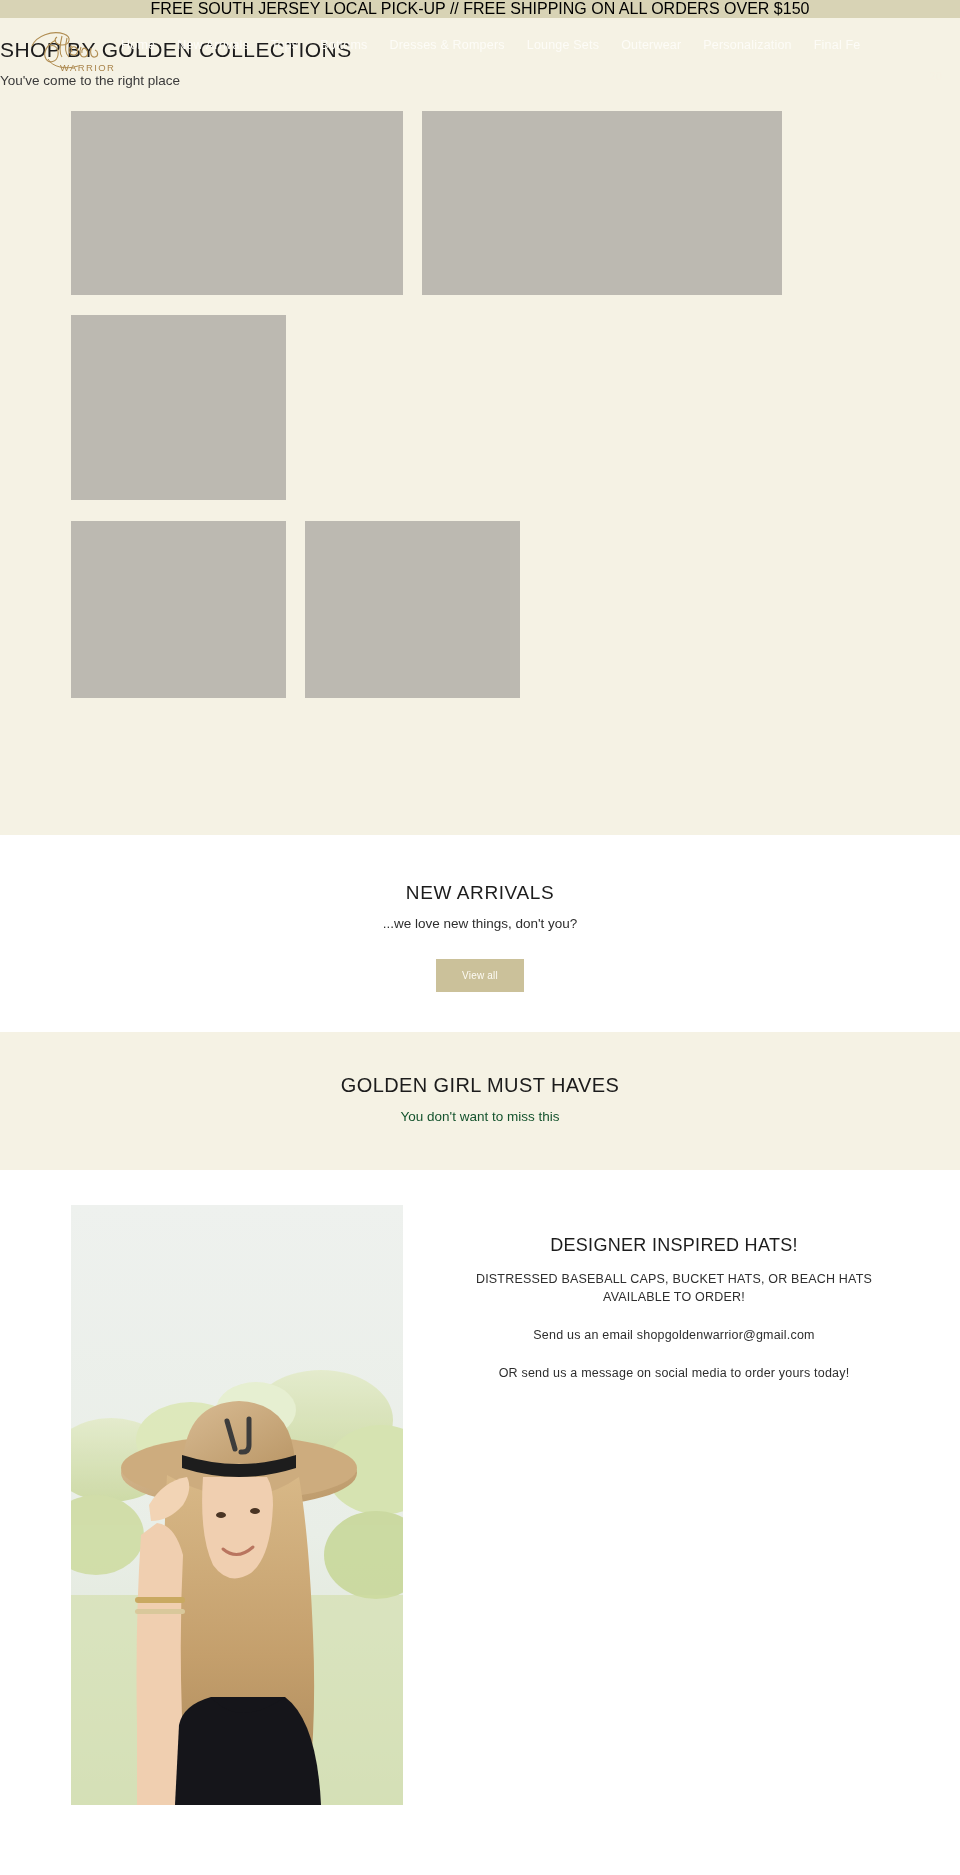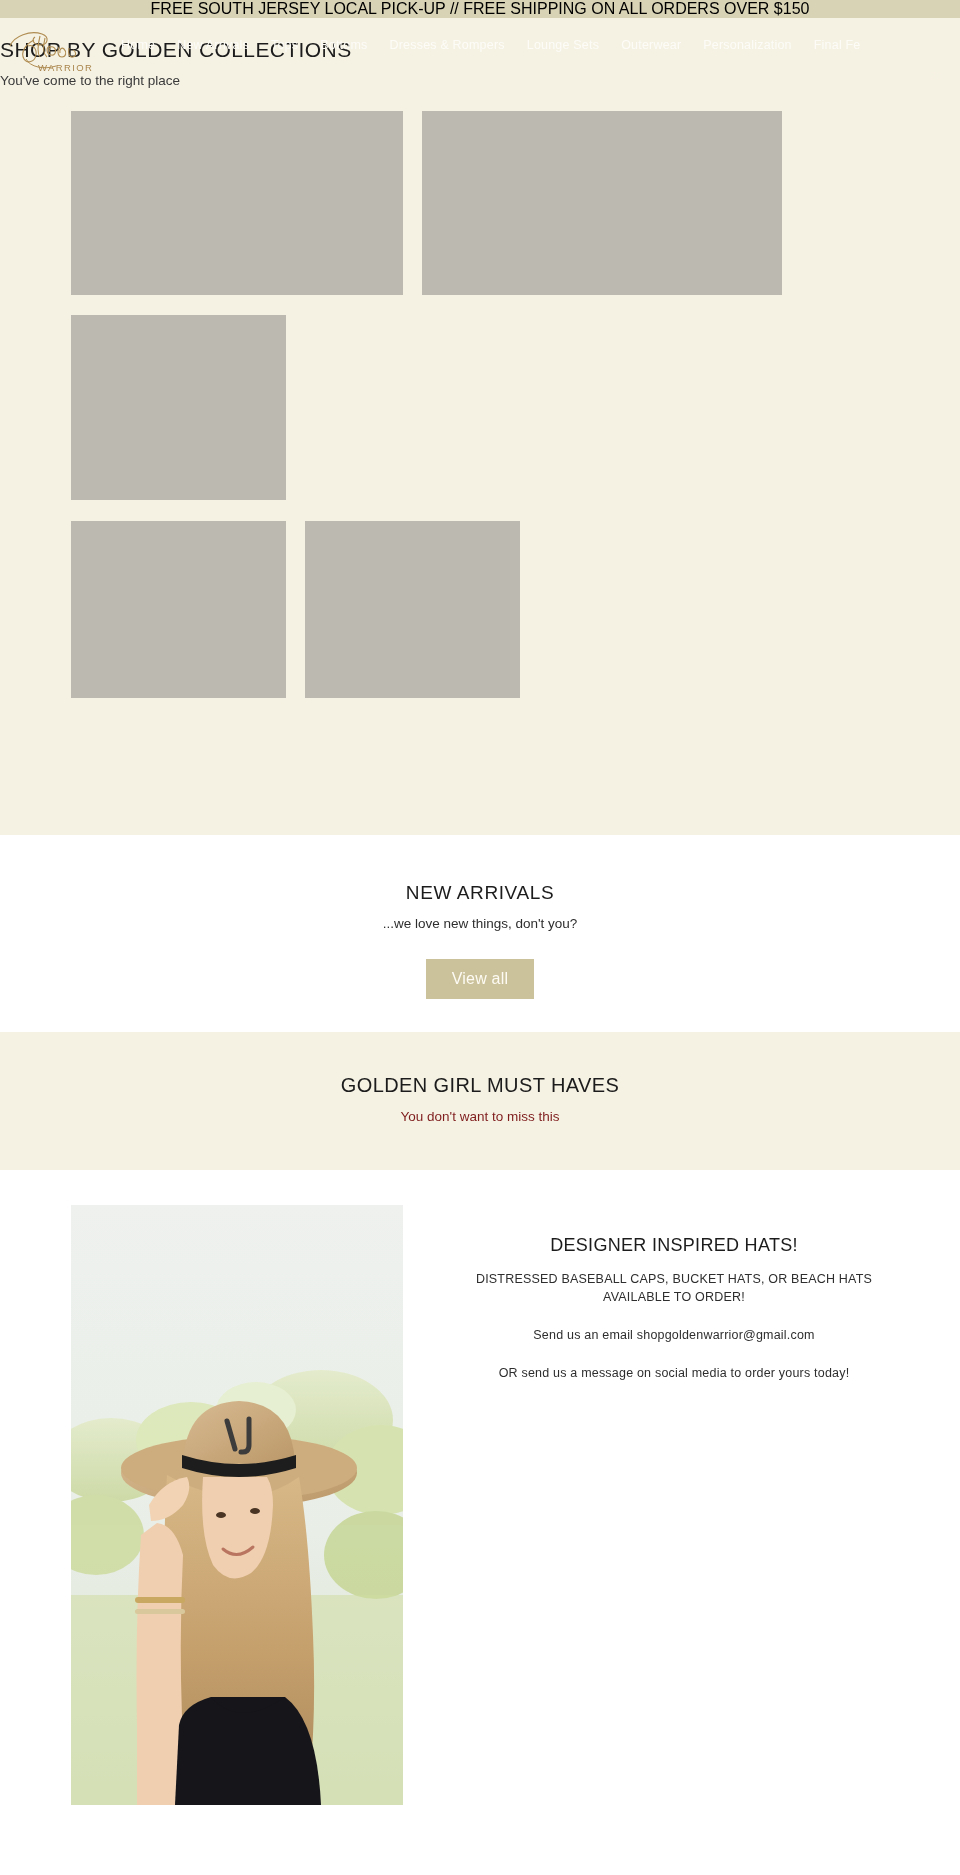--- a/index.html
+++ b/index.html
@@ -32,21 +32,21 @@
     top: 0;
     left: 0;
     width: 960px;
     height: 60px;
     display: flex;
     align-items: flex-start;
     pointer-events: none;
   }
   .logo {
     position: absolute;
-    left: 4px;
+    left: 26px;
     top: 8px;
     width: 104px;
     height: 48px;
     pointer-events: auto;
   }
   .logo svg { display: block; }
 
   .main-nav {
     position: absolute;
     left: 110px;
@@ -140,21 +140,21 @@
     margin-top: 12px;
     font-size: 13.5px;
     color: #2e2e2e;
   }
   .btn-view-all {
     display: inline-block;
     margin-top: 28px;
     background: #cbc19a;
     color: #fdfbf4;
     border: none;
-    font-size: 16px;
+    font-size: 10px;
     padding: 11px 26px;
     letter-spacing: 0.2px;
     cursor: pointer;
     font-family: "Liberation Sans", sans-serif;
   }
 
   
   .must-haves-section {
     background: #f5f2e4;
     height: 138px;
@@ -163,21 +163,21 @@
   }
   .mh-heading {
     font-size: 20px;
     font-weight: 400;
     letter-spacing: 0.4px;
     color: #1c1c1c;
   }
   .mh-sub {
     margin-top: 12px;
     font-size: 13.5px;
-    color: #7f1d1d;
+    color: #14532d;
   }
 
   
   .hats-section {
     background: #ffffff;
     padding-top: 35px;
     display: flex;
     align-items: flex-start;
   }
   .hats-image-wrap {

